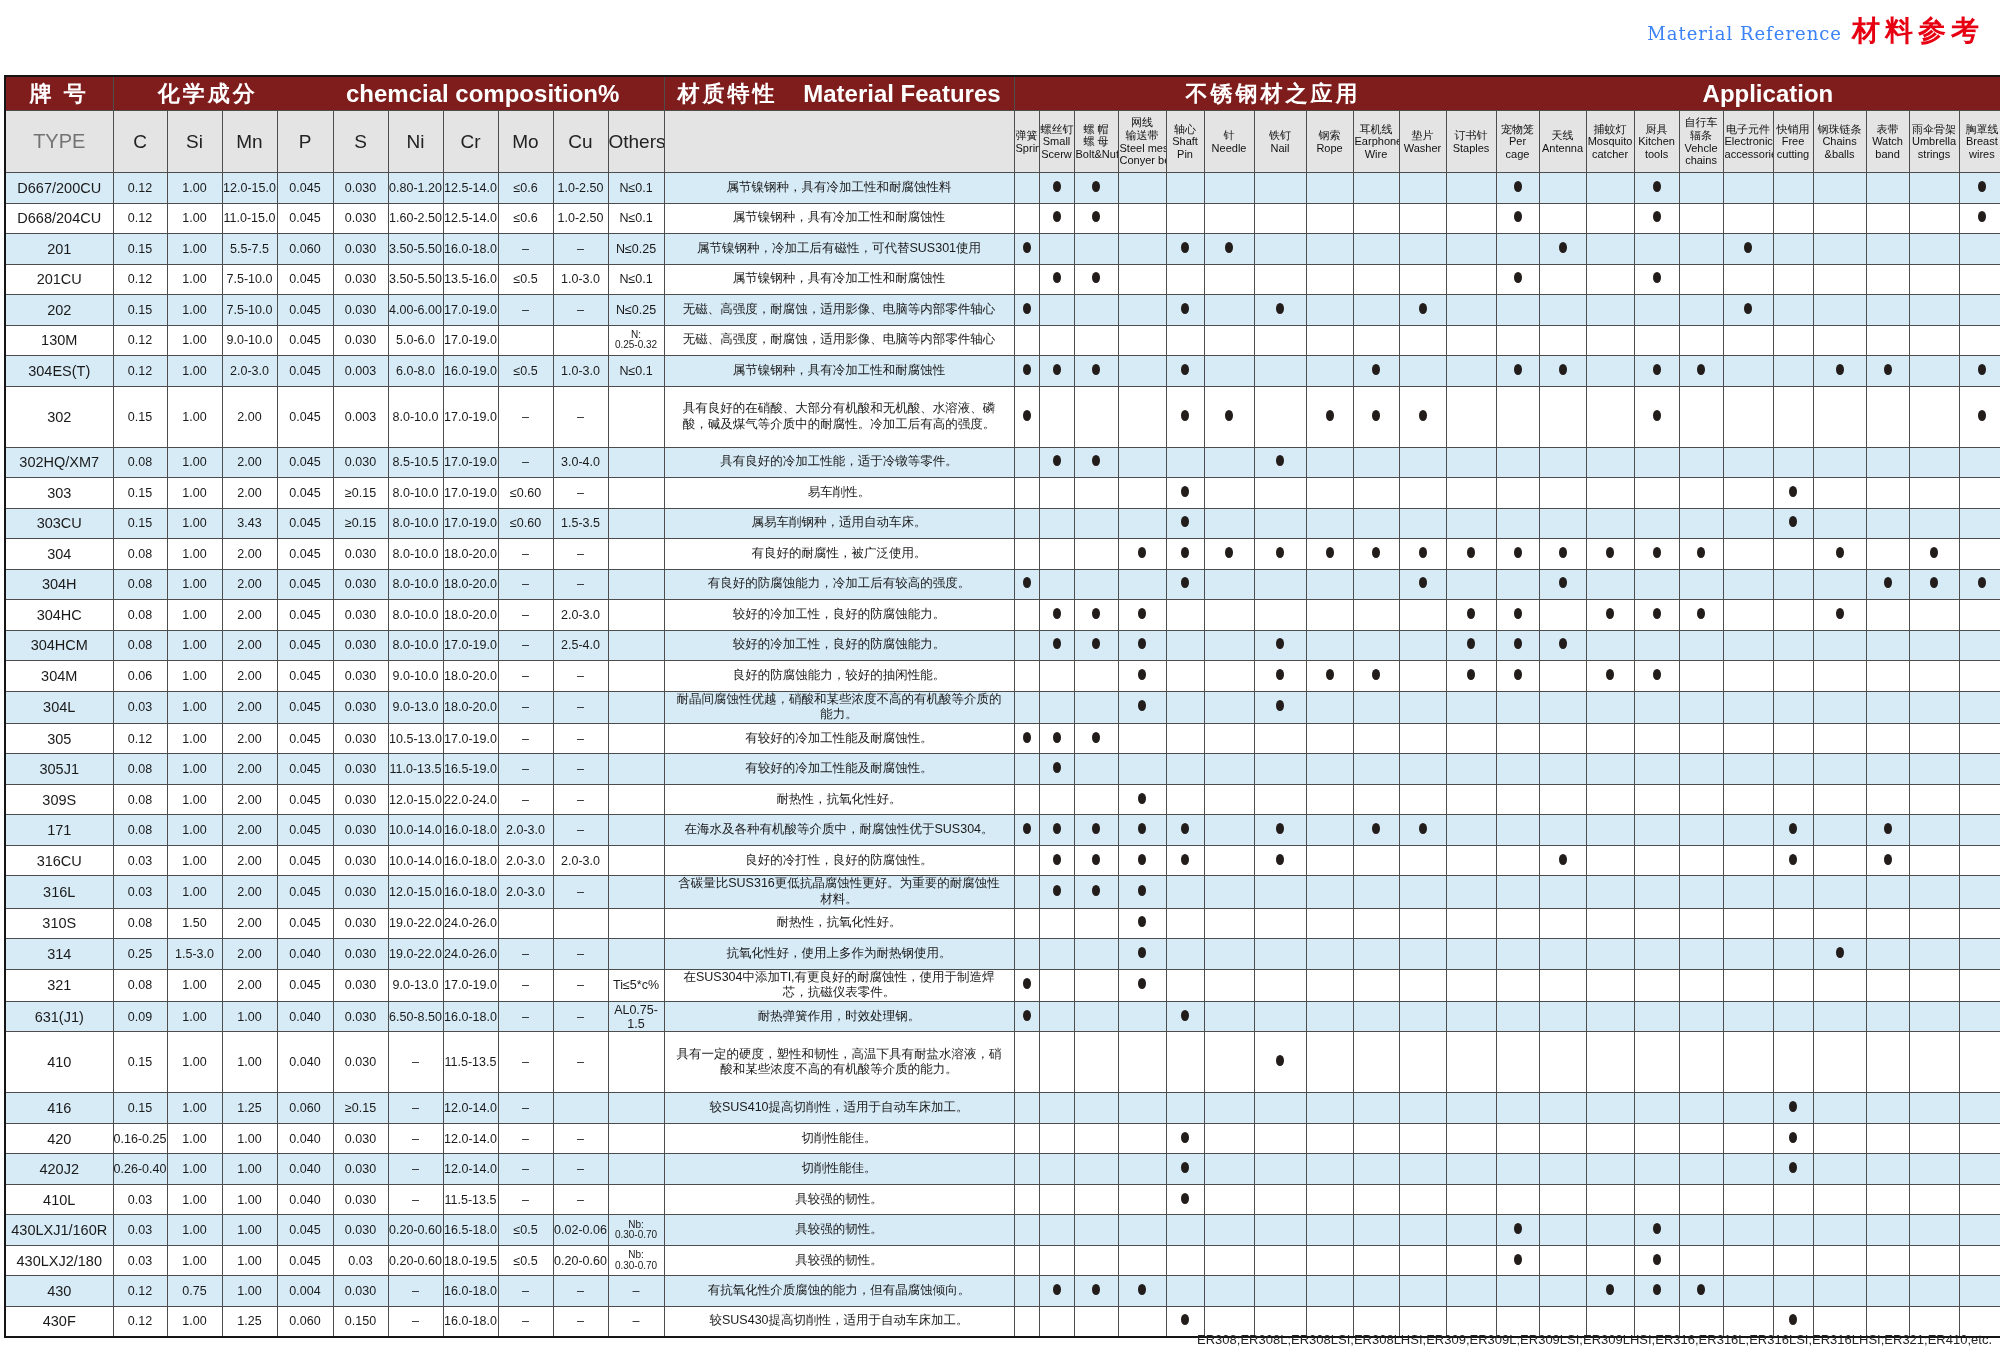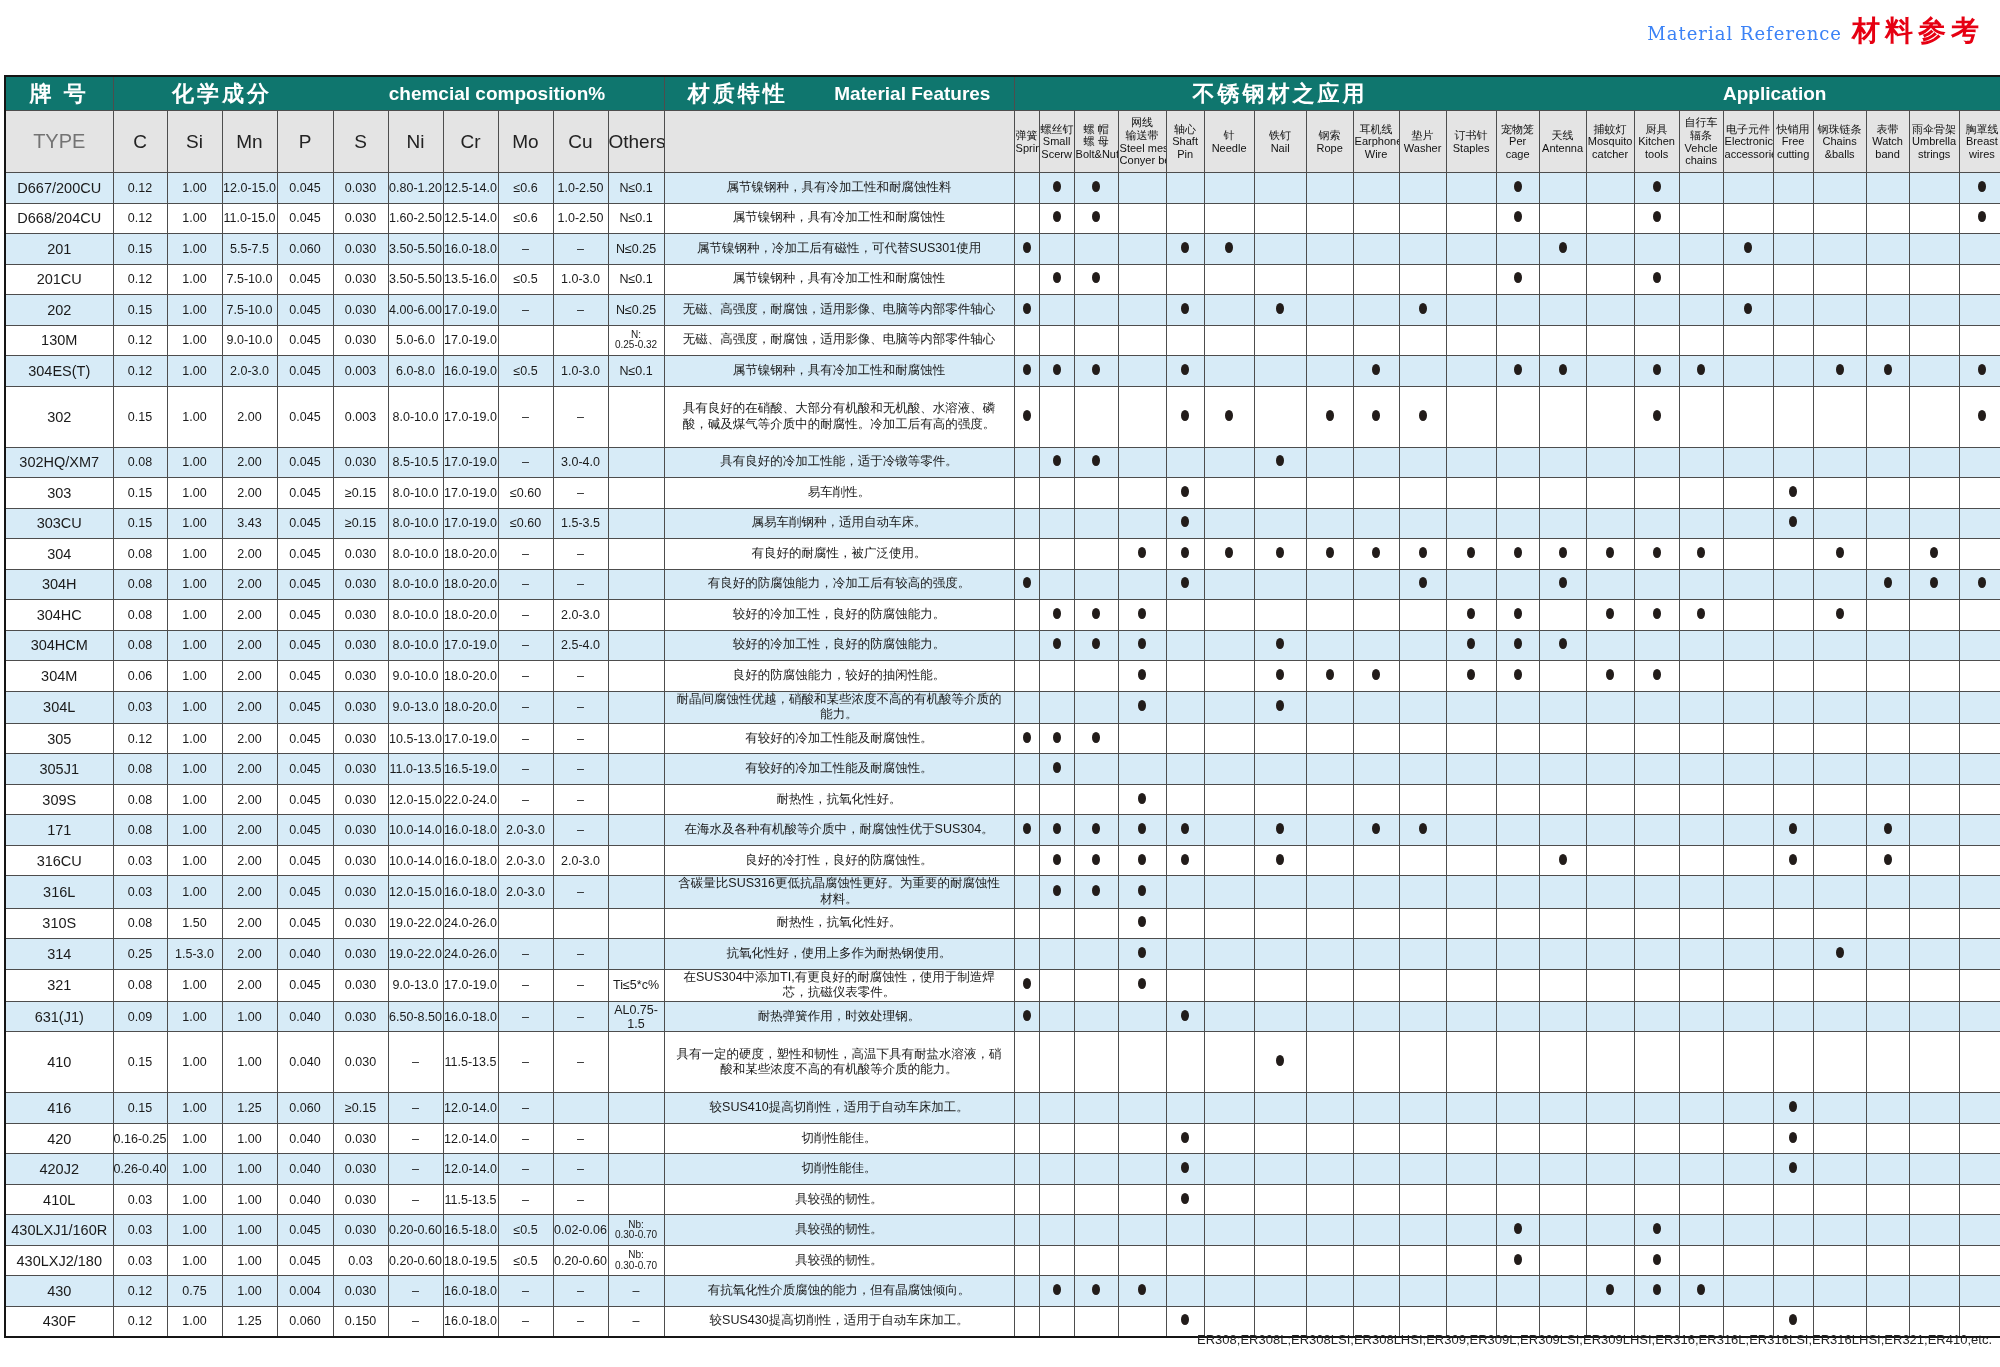--- a/index.html
+++ b/index.html
@@ -6,24 +6,24 @@
     font-family:"Liberation Sans",sans-serif;color:#1a1a1a;}
   .page{position:relative;width:2000px;height:1367px;}
   .page-title{position:absolute;top:12px;right:16px;white-space:nowrap;}
   .title-en{font-family:"DejaVu Serif",serif;font-size:18px;color:#3b82f6;letter-spacing:1px;margin-right:10px;}
   .title-zh{color:#e60012;font-size:28px;font-weight:bold;letter-spacing:5px;margin-top:39px;}
 
   table.mat{position:absolute;top:75px;left:4px;width:1992px;border-collapse:collapse;table-layout:fixed;
     border:2px solid #151515;}
   th,td{border:1px solid #4d4d4d;padding:0;text-align:center;vertical-align:middle;overflow:hidden;}
 
-  tr.h1 th{background:#0f766e;color:#ffffff;height:33px;font-weight:bold;}
+  tr.h1 th{background:#7f1d1d;color:#ffffff;height:33px;font-weight:bold;}
   .grp{display:flex;justify-content:space-around;align-items:center;width:100%;}
   .h1-zh{font-size:22px;letter-spacing:3px;}
-  .h1-en{font-size:19px;letter-spacing:0px;}
+  .h1-en{font-size:24px;letter-spacing:0px;}
 
   tr.h2 th{height:61px;background:#e4e4e4;font-weight:normal;}
   .th-type{font-size:20px;color:#737373;}
   .th-chem{font-size:19px;color:#222;}
   .th-featspacer{background:#e4e4e4;}
   .th-app{background:#ffffff;font-size:11px;line-height:1.15;color:#111;padding:0 1px;}
   .th-app div{white-space:nowrap;}
 
   tbody tr{height:30.5px;}
   tbody tr.tall{height:61px;}

